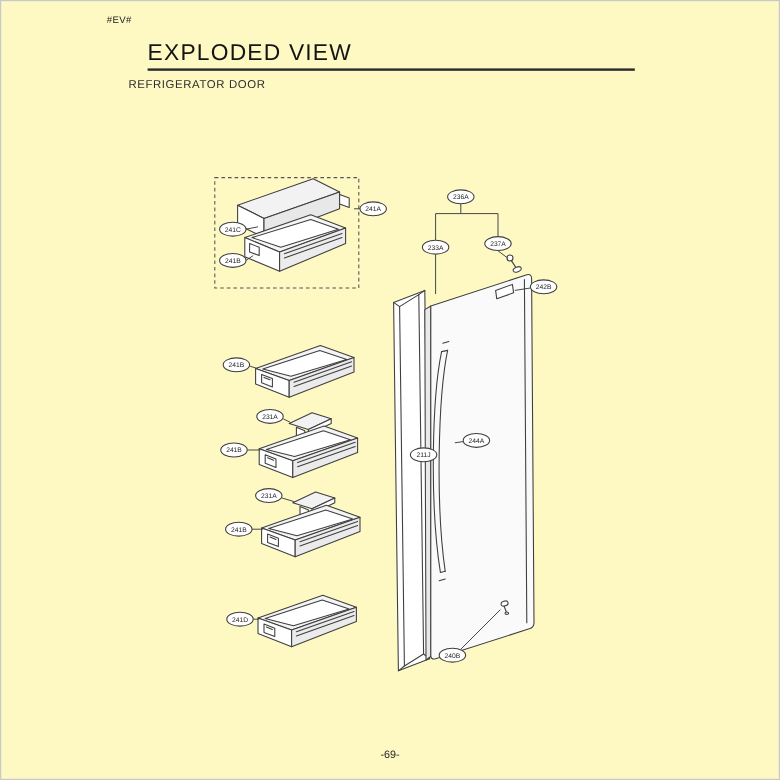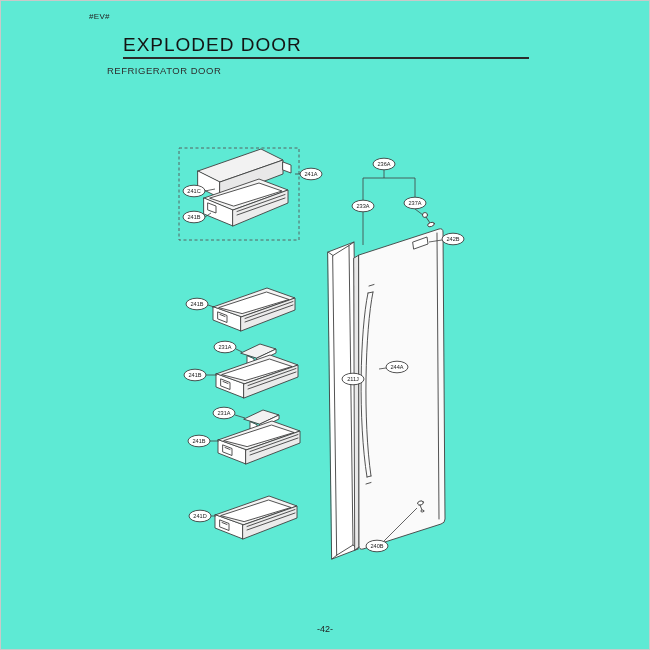--- a/index.html
+++ b/index.html
@@ -1,40 +1,40 @@
 <!DOCTYPE html>
 <html><head>
 <meta charset="utf-8">
 <style>
   html,body{margin:0;padding:0;background:#fff;}
   *{box-sizing:border-box;}
   .page{
-    position:relative;width:650px;height:650px;background:#5eead4;
+    position:relative;width:650px;height:650px;background:#fef9c3;
     border:1px solid #c9c9c9;overflow:hidden;
     font-family:"Liberation Sans", sans-serif;color:#1c1c1c;
   }
   .corner-tag{position:absolute;left:88px;top:11px;font-size:8px;letter-spacing:.3px;color:#222;}
   .title{position:absolute;left:122px;top:33px;font-size:19px;letter-spacing:1px;color:#141414;}
   .title-rule{position:absolute;left:122px;top:56px;width:406px;height:0;border-top:2px solid #2b2b2b;}
   .subtitle{position:absolute;left:106px;top:64px;font-size:9.5px;letter-spacing:.5px;color:#2e2e2e;}
   .page-number{position:absolute;left:0;top:623px;width:100%;text-align:center;font-size:9px;color:#222;}
   svg.diagram{position:absolute;left:0;top:0;}
   .part{stroke:#3f3f3f;stroke-width:.9;stroke-linejoin:round;stroke-linecap:round;}
   .nofill{fill:none;}
 </style>
 </head>
 <body>
 
 <div class="page">
 
   <div class="corner-tag">#EV#</div>
-  <div class="title">EXPLODED DOOR</div>
+  <div class="title">EXPLODED VIEW</div>
   <div class="title-rule"></div>
   <div class="subtitle">REFRIGERATOR DOOR</div>
-  <div class="page-number">-42-</div>
+  <div class="page-number">-69-</div>
 
   <svg class="diagram" width="650" height="650" viewBox="0 0 650 650">
 
     <rect x="178" y="147" width="120" height="92" fill="none" stroke="#555" stroke-width="0.9" stroke-dasharray="3,2.5"></rect>
 
     <g>
       <path class="part" d="M197,170 L260,148 L282,159 L219,181 Z" fill="#f2f2f2"></path>
       <path class="part" d="M197,170 L219,181 L219,197 L197,186 Z" fill="#ffffff"></path>
       <path class="part" d="M219,181 L282,159 L282,173 L219,197 Z" fill="#e8e8e8"></path>
       <path class="part" d="M282,161 l8,3 v8 l-8,-3 Z" fill="#ffffff"></path>

